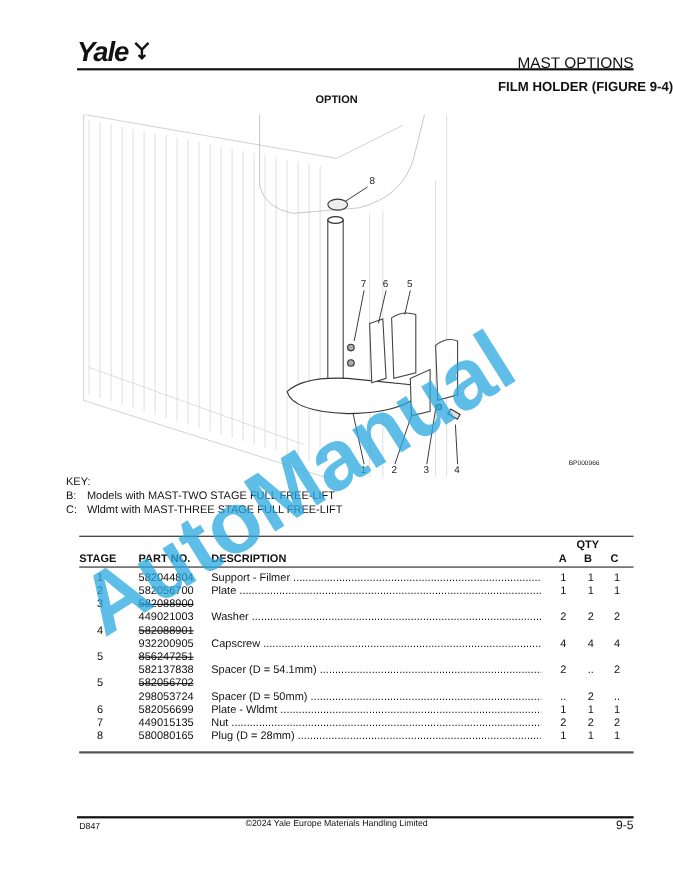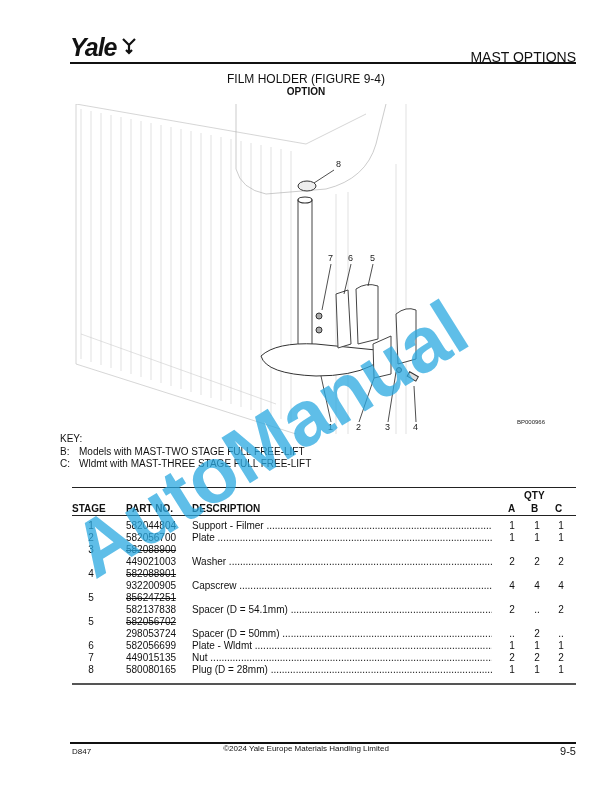--- a/index.html
+++ b/index.html
@@ -3,21 +3,21 @@
 <meta charset="utf-8">
 <style>
   html, body { margin:0; padding:0; background:#fff; }
   body { width:612px; height:792px; position:relative; overflow:hidden;
          font-family:"Liberation Sans", sans-serif; color:#111; }
   .logo { position:absolute; left:70px; top:33px; font-size:25px; font-weight:bold; font-style:italic;
           letter-spacing:-1px; color:#111; }
   .logo-mark { position:absolute; left:120px; top:36px; width:18px; height:20px; }
   .hdr-rule { position:absolute; left:70px; right:36px; top:62px; height:2px; background:#111; }
   .section { position:absolute; right:36px; top:49px; font-size:14px; }
-  .title { position:absolute; left:0; width:612px; top:72px; text-align:center; font-size:12px; font-weight:normal; }
+  .title { position:absolute; left:0; width:612px; top:72px; text-align:right; font-size:12px; font-weight:bold; }
   .subtitle { position:absolute; left:0; width:612px; top:86px; text-align:center; font-size:10px; font-weight:bold; }
   .figure { position:absolute; left:66px; top:104px; width:500px; height:330px; }
   .figcode { position:absolute; left:517px; top:419px; font-size:6px; color:#222; }
   .key { position:absolute; left:60px; top:433px; font-size:10px; font-weight:normal; line-height:12.5px; }
   .key .k { display:inline-block; width:19px; }
   .tbl-top { position:absolute; left:72px; right:36px; top:487px; height:1px; background:#222; }
   .tbl-hdr-rule { position:absolute; left:72px; right:36px; top:515px; height:1px; background:#222; }
   .tbl-bot { position:absolute; left:72px; right:36px; top:683px; height:2px; background:#555; }
   .th { position:absolute; font-size:10px; font-weight:bold; }
   .row { position:absolute; left:72px; width:504px; height:12px; font-size:10px; line-height:12px; }

